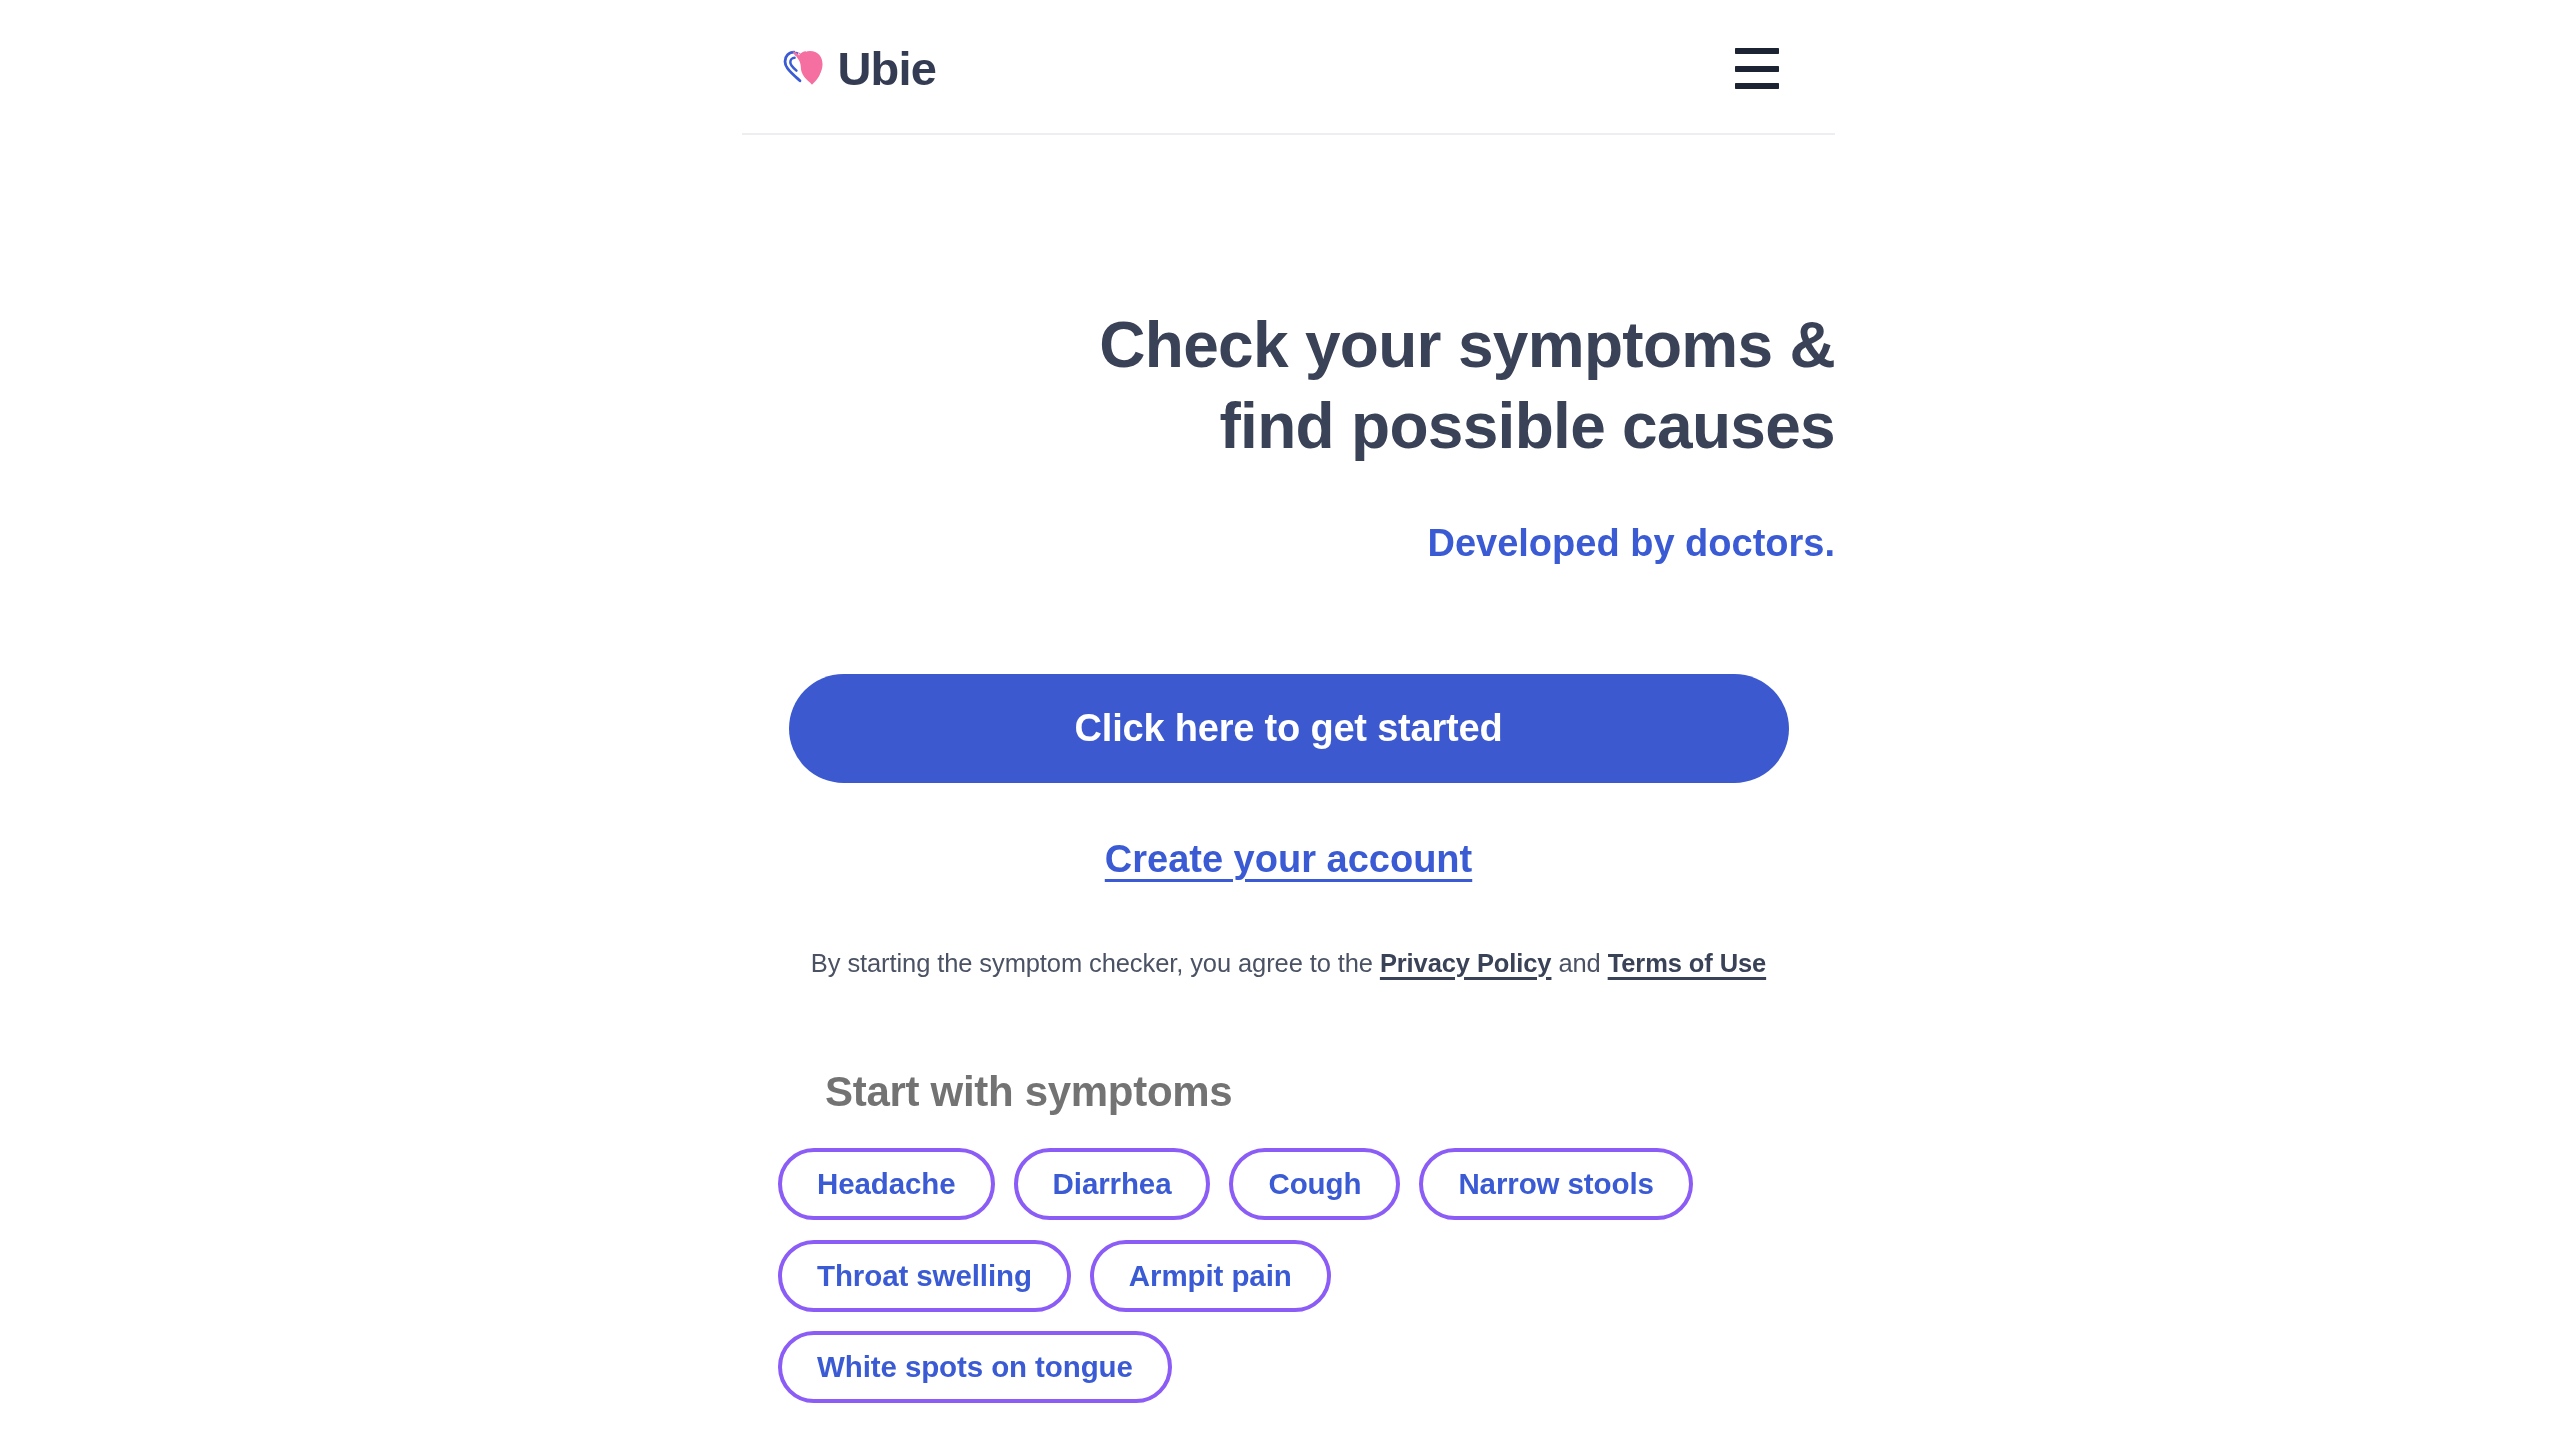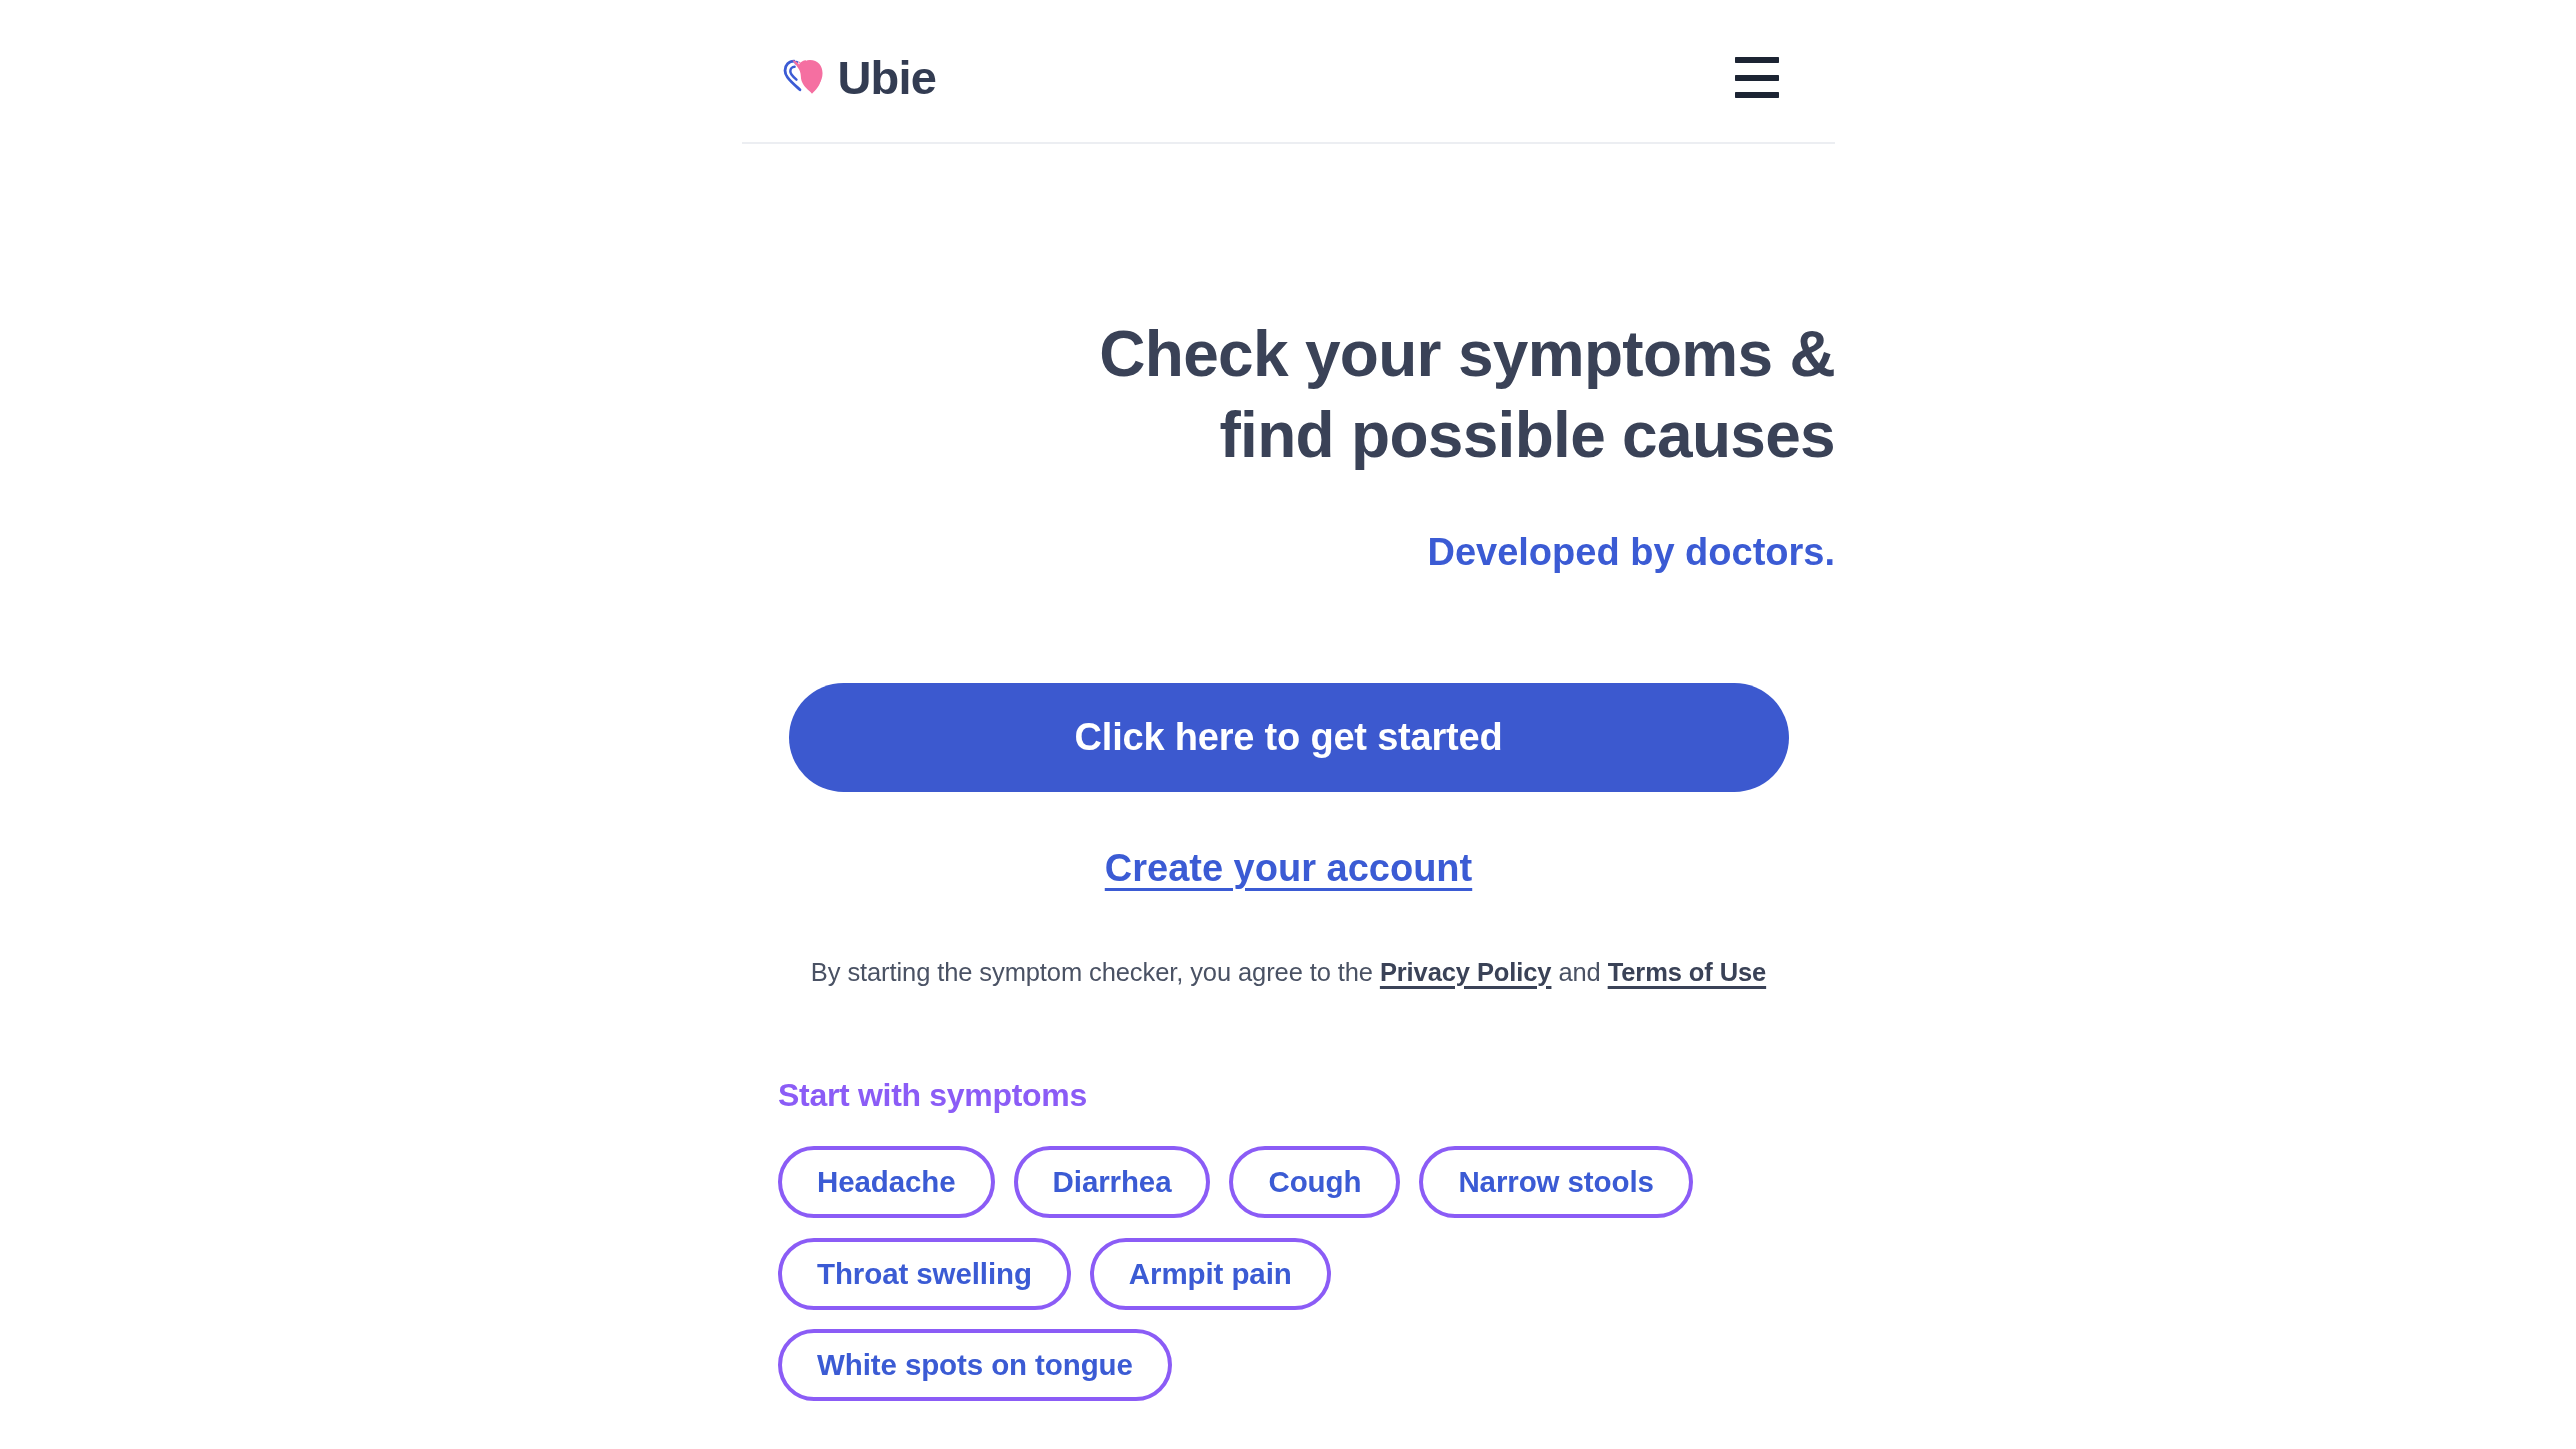--- a/index.html
+++ b/index.html
@@ -21,21 +21,21 @@
     width: 2576px;
     height: 1449px;
     background: #ffffff;
   }
 
   
   .container {
     position: absolute;
     left: 742px;
     width: 1093px;
-    top: 13px;
+    top: 4px;
   }
 
   
   .site-header {
     position: relative;
     height: 131px;
     border-bottom: 2.7px solid #eceef2;
     display: flex;
     align-items: center;
     justify-content: space-between;
@@ -167,24 +167,25 @@
     cursor: pointer;
   }
 
   
   .symptoms {
     margin-top: 87px;
     padding-left: 36px;
   }
 
   .symptoms-title {
-    font-size: 32px;
-    font-weight: 700;
-    color: #8b5cf6;
+    font-size: 42px;
+    font-weight: 700;
+    color: #737373;
     letter-spacing: -0.3px;
+    margin-left: 47px;
   }
 
   .chip-list {
     margin-top: 32px;
     display: flex;
     flex-wrap: wrap;
     gap: 19.5px 19px;
     max-width: 953px;
   }
 

